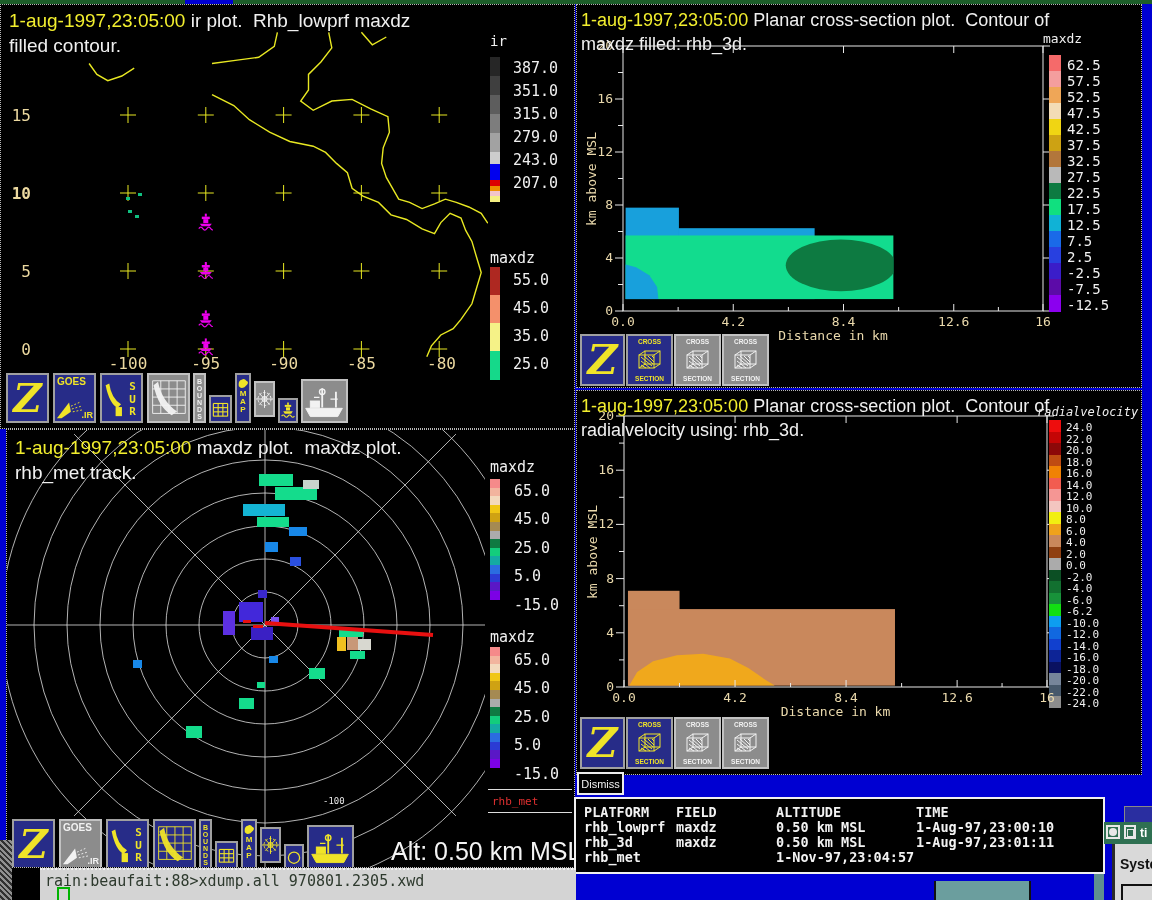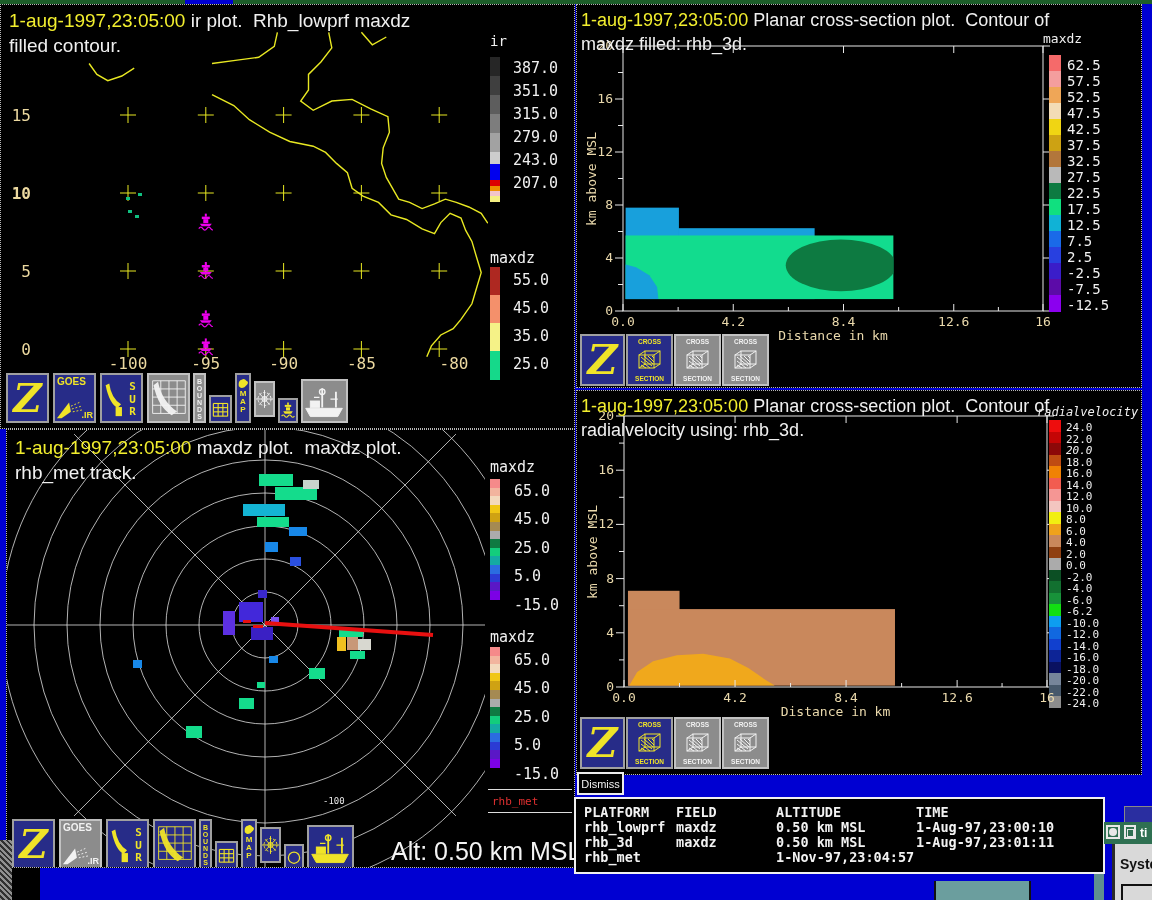--- a/index.html
+++ b/index.html
@@ -136,21 +136,21 @@
     <div class="t2 white" style="left:8px;top:30px;">filled contour.</div>
     <div id="sat-toolbar"></div>
   <div class="sat-tick" style="left: 4px; top: 101px; width: 26px; text-align: right;">15</div>
       <div class="sat-tick" style="left: 4px; top: 179px; width: 26px; text-align: right; font-weight: bold;">10</div>
       <div class="sat-tick" style="left: 4px; top: 257px; width: 26px; text-align: right;">5</div>
       <div class="sat-tick" style="left: 4px; top: 335px; width: 26px; text-align: right;">0</div>
       <div class="sat-tick" style="left: 103px; top: 349px; width: 48px; text-align: center;">-100</div>
       <div class="sat-tick" style="left: 180.8px; top: 349px; width: 48px; text-align: center;">-95</div>
       <div class="sat-tick" style="left: 258.6px; top: 349px; width: 48px; text-align: center;">-90</div>
       <div class="sat-tick" style="left: 336.4px; top: 349px; width: 48px; text-align: center;">-85</div>
-      <div class="sat-tick" style="left: 429px; top: 349px; width: 48px; text-align: center;">-80</div>
+      <div class="sat-tick" style="left: 407px; top: 349px; width: 48px; text-align: right;">-80</div>
       <div class="cb-name" style="left: 489px; top: 28px; font-size: 14px;">ir</div>
       <div class="cb-seg" style="left: 489px; top: 52px; width: 10px; height: 19.6px; background: rgb(38, 38, 38);"></div>
       <div class="cb-seg" style="left: 489px; top: 71px; width: 10px; height: 19.6px; background: rgb(63, 63, 63);"></div>
       <div class="cb-seg" style="left: 489px; top: 90px; width: 10px; height: 19.6px; background: rgb(93, 93, 93);"></div>
       <div class="cb-seg" style="left: 489px; top: 109px; width: 10px; height: 19.6px; background: rgb(125, 125, 125);"></div>
       <div class="cb-seg" style="left: 489px; top: 128px; width: 10px; height: 19.6px; background: rgb(162, 162, 162);"></div>
       <div class="cb-seg" style="left: 489px; top: 147px; width: 10px; height: 12.6px; background: rgb(205, 205, 205);"></div>
       <div class="cb-seg" style="left: 489px; top: 159px; width: 10px; height: 16.6px; background: rgb(0, 0, 238);"></div>
       <div class="cb-seg" style="left: 489px; top: 175px; width: 10px; height: 6.6px; background: rgb(221, 0, 0);"></div>
       <div class="cb-seg" style="left: 489px; top: 181px; width: 10px; height: 5.6px; background: rgb(238, 144, 0);"></div>
@@ -693,21 +693,21 @@
       <div class="cb-seg" style="left: 472px; top: 224.5px; width: 12px; height: 12.1px; background: rgb(13, 158, 240);"></div>
       <div class="cb-seg" style="left: 472px; top: 236px; width: 12px; height: 12.1px; background: rgb(17, 104, 224);"></div>
       <div class="cb-seg" style="left: 472px; top: 247.5px; width: 12px; height: 12.1px; background: rgb(17, 64, 207);"></div>
       <div class="cb-seg" style="left: 472px; top: 259px; width: 12px; height: 12.1px; background: rgb(13, 36, 150);"></div>
       <div class="cb-seg" style="left: 472px; top: 270.5px; width: 12px; height: 12.1px; background: rgb(10, 17, 96);"></div>
       <div class="cb-seg" style="left: 472px; top: 282px; width: 12px; height: 12.1px; background: rgb(118, 133, 154);"></div>
       <div class="cb-seg" style="left: 472px; top: 293.5px; width: 12px; height: 12.1px; background: rgb(70, 88, 107);"></div>
       <div class="cb-seg" style="left: 472px; top: 305px; width: 12px; height: 12.1px; background: rgb(140, 140, 140);"></div>
       <div class="cb-lab" style="left: 489px; top: 30px; font-size: 11px;">24.0</div>
       <div class="cb-lab" style="left: 489px; top: 41.5px; font-size: 11px;">22.0</div>
-      <div class="cb-lab" style="left: 489px; top: 53px; font-size: 11px; font-style: italic;">20.0</div>
+      <div class="cb-lab" style="left: 489px; top: 53px; font-size: 11px;">20.0</div>
       <div class="cb-lab" style="left: 489px; top: 64.5px; font-size: 11px;">18.0</div>
       <div class="cb-lab" style="left: 489px; top: 76px; font-size: 11px;">16.0</div>
       <div class="cb-lab" style="left: 489px; top: 87.5px; font-size: 11px;">14.0</div>
       <div class="cb-lab" style="left: 489px; top: 99px; font-size: 11px;">12.0</div>
       <div class="cb-lab" style="left: 489px; top: 110.5px; font-size: 11px;">10.0</div>
       <div class="cb-lab" style="left: 489px; top: 122px; font-size: 11px;">8.0</div>
       <div class="cb-lab" style="left: 489px; top: 133.5px; font-size: 11px;">6.0</div>
       <div class="cb-lab" style="left: 489px; top: 145px; font-size: 11px;">4.0</div>
       <div class="cb-lab" style="left: 489px; top: 156.5px; font-size: 11px;">2.0</div>
       <div class="cb-lab" style="left: 489px; top: 168px; font-size: 11px;">0.0</div>
@@ -752,20 +752,24 @@
         <div class="st-cell" style="left: 340px; top: 20px;">1-Aug-97,23:00:10</div>
         <div class="st-cell" style="left: 8px; top: 35px;">rhb_3d</div>
         <div class="st-cell" style="left: 100px; top: 35px;">maxdz</div>
         <div class="st-cell" style="left: 200px; top: 35px;">0.50 km MSL</div>
         <div class="st-cell" style="left: 340px; top: 35px;">1-Aug-97,23:01:11</div>
         <div class="st-cell" style="left: 8px; top: 50px;">rhb_met</div>
         <div class="st-cell" style="left: 200px; top: 50px;">1-Nov-97,23:04:57</div>
       </div>
   </div>
 
+  <div id="terminal">
+    <div id="term-text">rain:beaufait:88&gt;xdump.all 970801.2305.xwd</div>
+    <div id="term-cursor"></div>
+  </div>
   <div id="blackL"></div>
   <div id="stipple"></div>
 
   <div id="teal-box"></div>
   <div id="teal-sliver"></div>
   <div id="corner-navy"></div>
   <div id="corner-titlebar">
     <div class="ic1">
         <i></i>
       </div>

